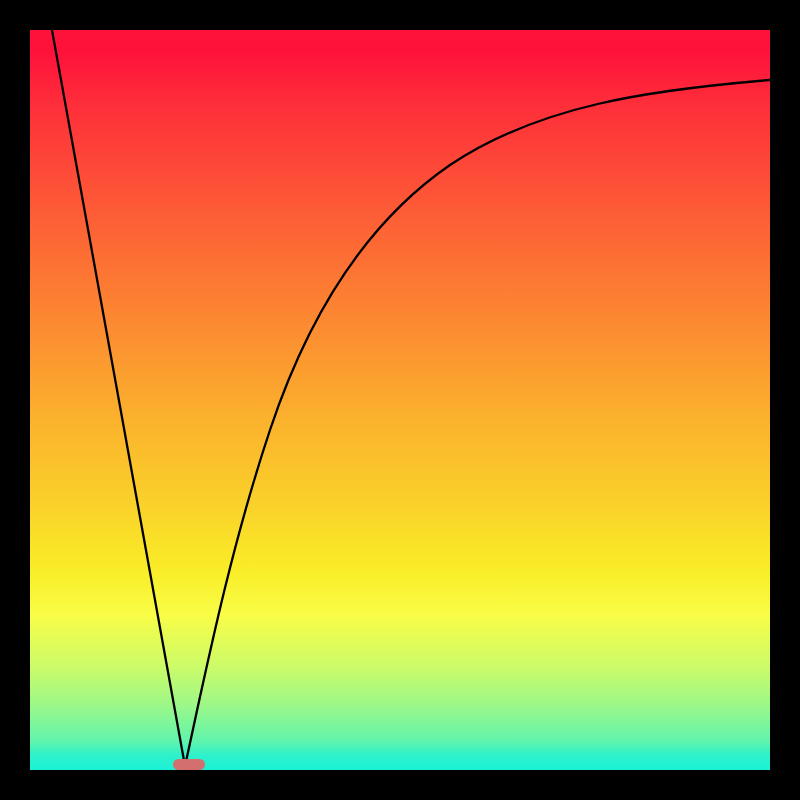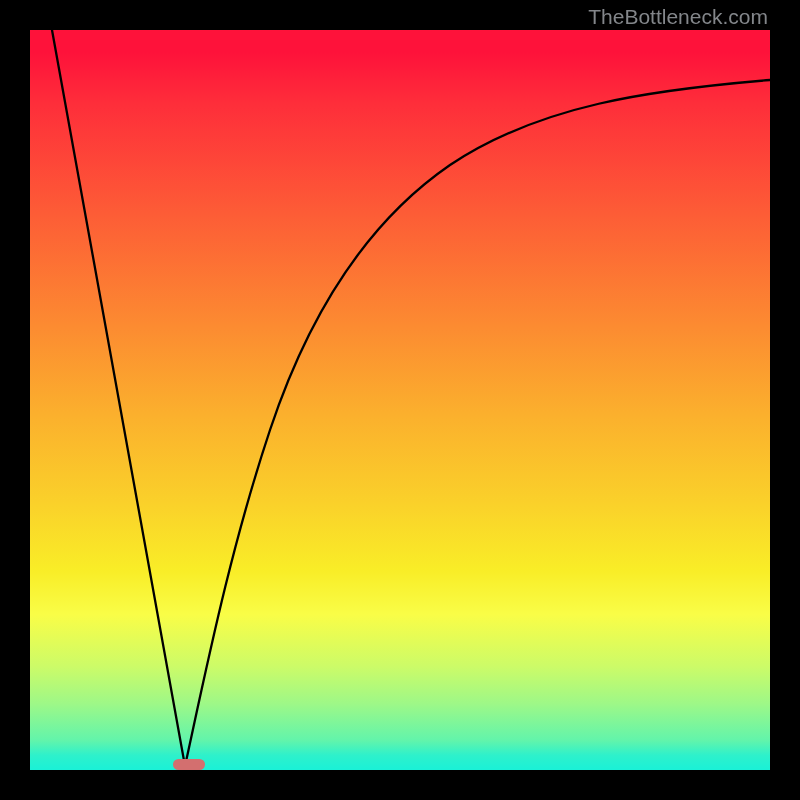--- a/index.html
+++ b/index.html
@@ -89,14 +89,13 @@
 
       <path d="M 155 736
                C 176 640, 200 520, 240 400
                C 280 280, 340 190, 420 135
                C 510 75, 620 60, 740 50"></path>
     </svg>
 
     <div class="marker" style="left:143px; top:729px; width:32px; height:11px;"></div>
   </div>
 
-  <div class="watermark">TheBottleneck.com</div>
 </div>
 
 </body></html>

